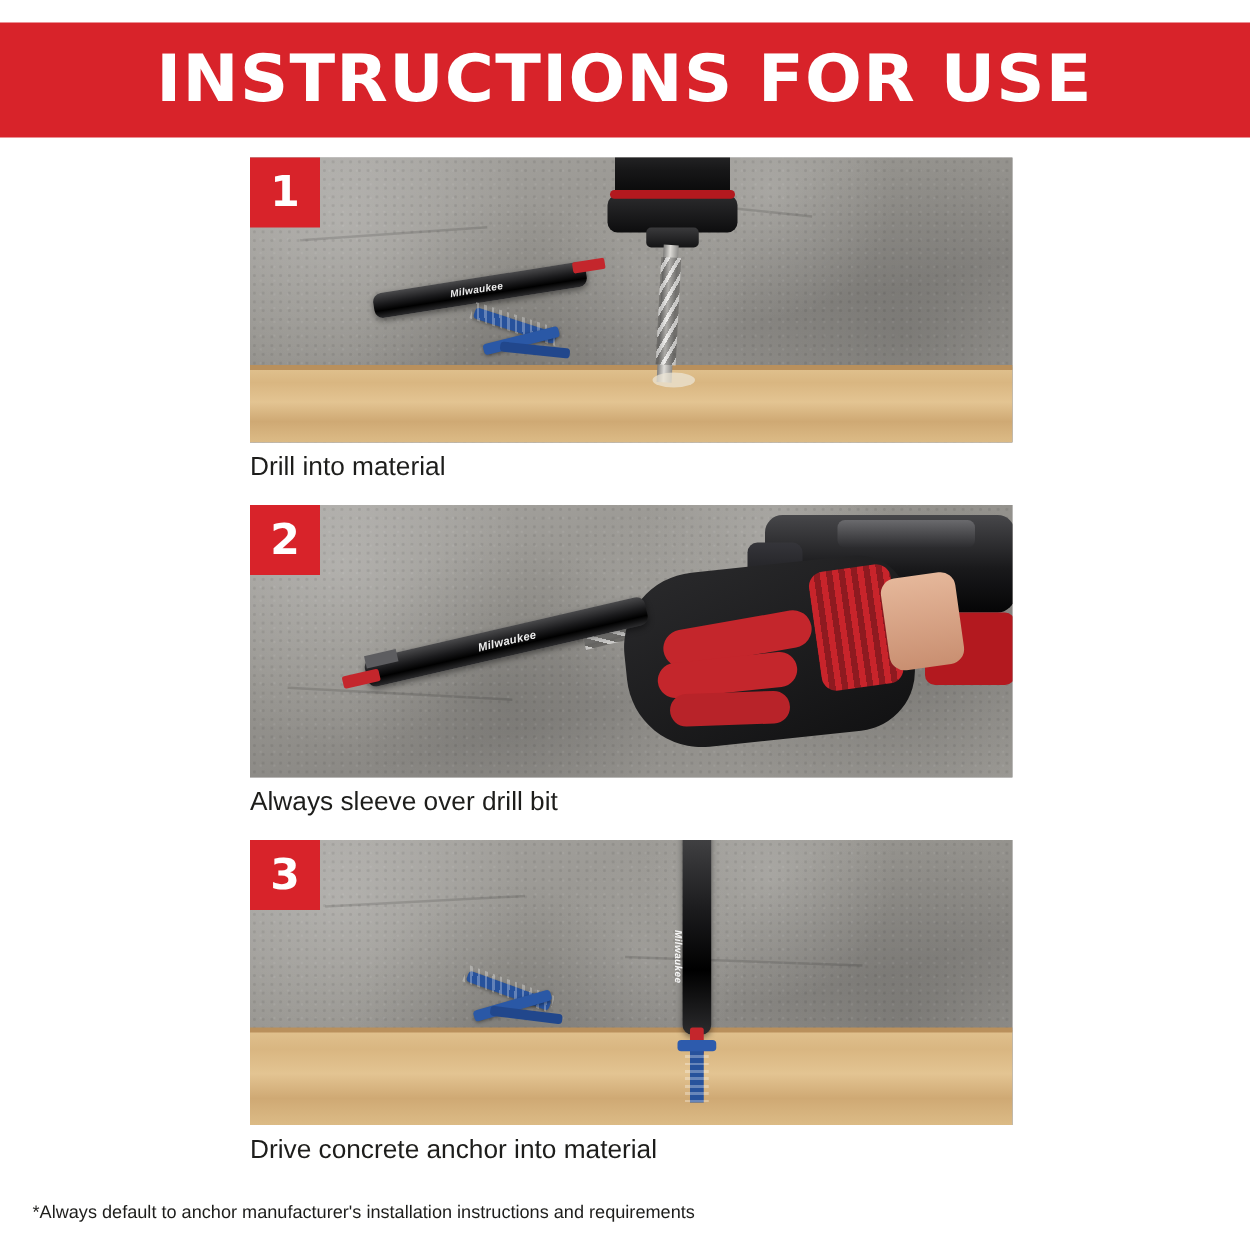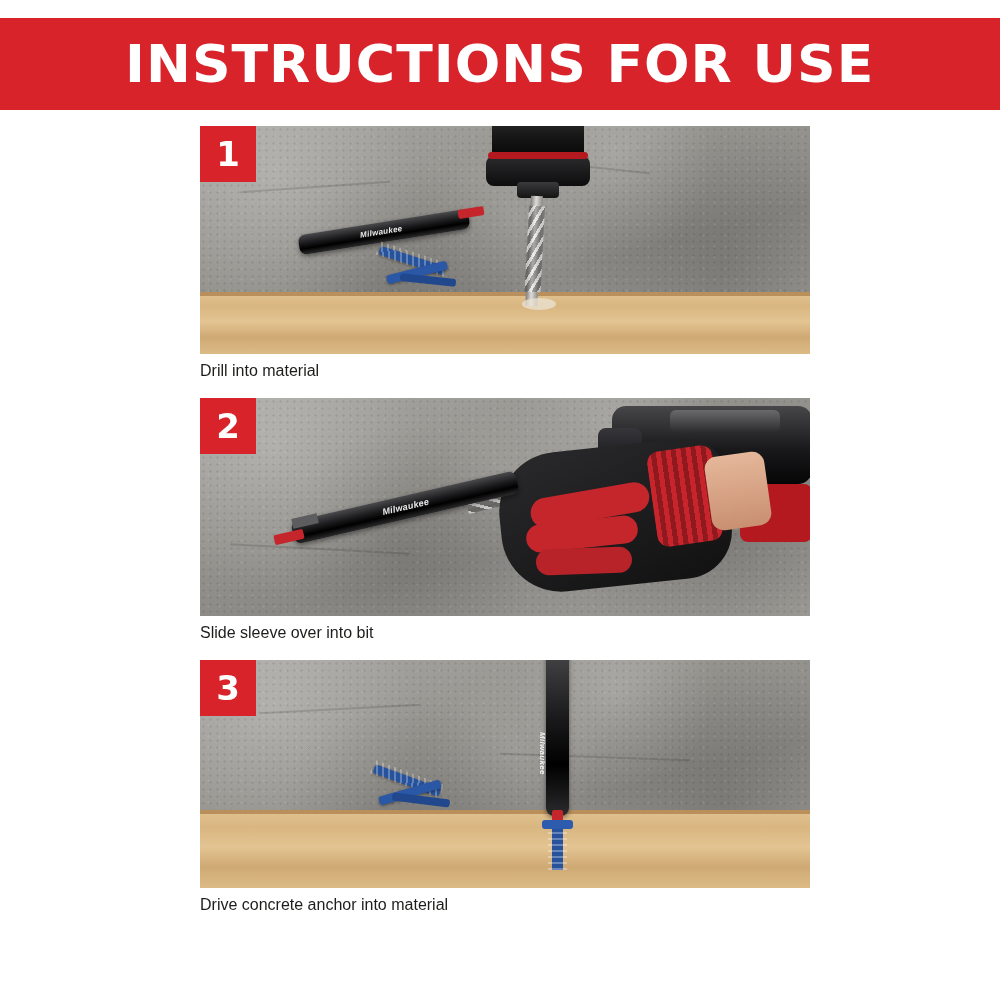--- a/index.html
+++ b/index.html
@@ -139,21 +139,21 @@
     font-weight: bold;
     font-size: 34px;
     display: flex;
     align-items: center;
     justify-content: center;
     z-index: 5;
   }
 
   .caption {
     margin: 8px 0 0 200px;
-    font-size: 16px;
+    font-size: 21px;
     color: #1d1d1b;
     font-family: "Liberation Sans", sans-serif;
   }
 
   .footnote {
     position: absolute;
     left: 26px;
     bottom: 22px;
     font-size: 14.5px;
     color: #1d1d1b;
@@ -265,21 +265,21 @@
           <div style="position:absolute; left:452px; top:50px; width:66px; height:96px; background:repeating-linear-gradient(90deg,#c8242b 0 5px,#8e1a20 5px 10px); border-radius:12px; transform:rotate(-8deg);"></div>
           <div style="position:absolute; left:508px; top:56px; width:60px; height:74px; background:linear-gradient(180deg,#e5b79a,#c98f71); border-radius:12px; transform:rotate(-8deg);"></div>
 
           <div class="sleeve" style="left:90px; top:98px; width:230px; height:23px; transform:rotate(-13deg);">
             <div class="sleeve-brand" style="left:92px; top:6px; font-size:9px;">Milwaukee</div>
           </div>
           <div class="sleeve-ring" style="left:92px; top:118px; width:26px; height:10px; transform:rotate(-13deg);"></div>
           <div class="sleeve-tip-red" style="left:74px; top:134px; width:30px; height:10px; transform:rotate(-13deg);"></div>
         </div>
       </div>
-      <div class="caption">Slide sleeve over into bit</div>
+      <div class="caption">Always sleeve over drill bit</div>
     </div>
 
     <div class="step">
       <div class="photo-wrap">
         <div class="badge">3</div>
         <div class="photo">
           <div class="concrete"></div>
           <div class="crack" style="left:60px; top:48px; width:160px; height:2px; transform:rotate(-3deg);"></div>
           <div class="crack" style="left:300px; top:96px; width:190px; height:2px; transform:rotate(2deg);"></div>
 
@@ -298,13 +298,14 @@
           <div style="position:absolute; left:170px; top:112px; width:74px; height:14px; background:repeating-linear-gradient(72deg, rgba(255,255,255,0.28) 0 2px, rgba(0,0,0,0) 2px 6px); transform:rotate(20deg);"></div>
           <div style="position:absolute; left:178px; top:128px; width:64px; height:9px; background:#2a58a6; border-radius:3px; transform:rotate(-16deg); box-shadow:0 1px 3px rgba(0,0,0,.4);"></div>
           <div style="position:absolute; left:192px; top:136px; width:58px; height:8px; background:#21478c; border-radius:3px; transform:rotate(7deg);"></div>
         </div>
       </div>
       <div class="caption">Drive concrete anchor into material</div>
     </div>
 
   </div>
 
+  <div class="footnote">*Always default to anchor manufacturer's installation instructions and requirements</div>
 </div>
 
 </body></html>

